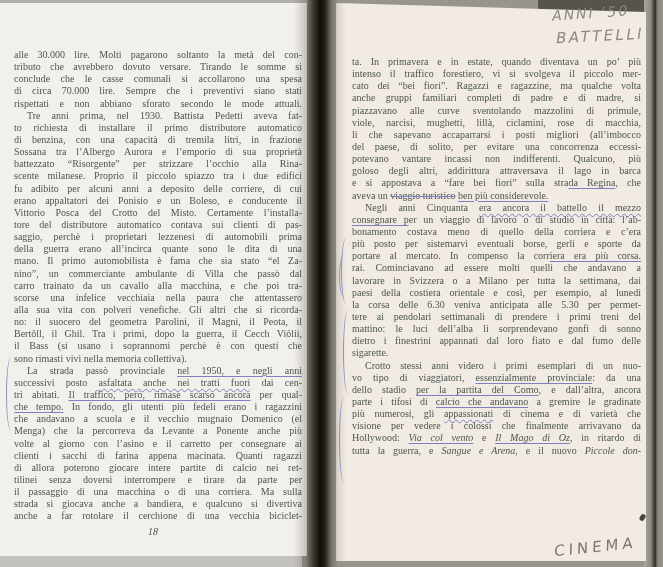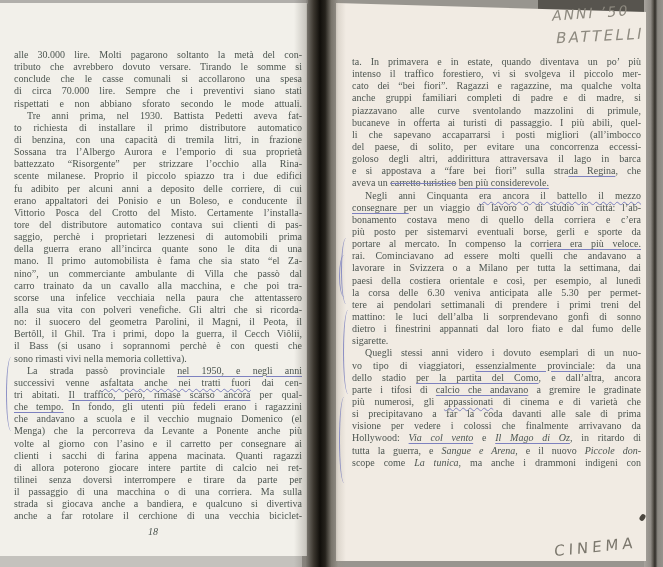--- a/index.html
+++ b/index.html
@@ -79,21 +79,21 @@
         <div class="tline"><span>mano. Il primo automobilista è fama che sia stato “el Za-</span></div>
         <div class="tline"><span>nino”, un commerciante ambulante di Villa che passò dal</span></div>
         <div class="tline"><span>carro trainato da un cavallo alla macchina, e che poi tra-</span></div>
         <div class="tline"><span>scorse una infelice vecchiaia nella paura che attentassero</span></div>
         <div class="tline"><span>alla sua vita con polveri venefiche. Gli altri che si ricorda-</span></div>
         <div class="tline"><span>no: il suocero del geometra Parolini, il Magni, il Peota, il</span></div>
         <div class="tline"><span>Bertôll, il Ghil. Tra i primi, dopo la guerra, il Cecch Viôlii,</span></div>
         <div class="tline"><span>il Bass (si usano i soprannomi perchè è con questi che</span></div>
         <div class="tline endline"><span>sono rimasti vivi nella memoria collettiva).</span></div>
         <div class="tline indent"><span>La strada passò provinciale </span><span class="pu">nel 1950, e negli anni</span></div>
-        <div class="tline"><span>successivi venne </span><span class="pw">asfaltata anche nei tratti fuori</span><span> dai cen-</span></div>
+        <div class="tline"><span>successivi posto </span><span class="pw">asfaltata anche nei tratti fuori</span><span> dai cen-</span></div>
         <div class="tline"><span>tri abitati. </span><span class="pu">Il traffico, però, rimase scarso ancora</span><span> per qual-</span></div>
         <div class="tline"><span class="pu">che tempo.</span><span> In fondo, gli utenti più fedeli erano i ragazzini</span></div>
         <div class="tline"><span>che andavano a scuola e il vecchio mugnaio Domenico (el</span></div>
         <div class="tline"><span>Menga) che la percorreva da Levante a Ponente anche più</span></div>
         <div class="tline"><span>volte al giorno con l’asino e il carretto per consegnare ai</span></div>
         <div class="tline"><span>clienti i sacchi di farina appena macinata. Quanti ragazzi</span></div>
         <div class="tline"><span>di allora poterono giocare intere partite di calcio nei ret-</span></div>
         <div class="tline"><span>tilinei senza doversi interrompere e  tirare da parte per</span></div>
         <div class="tline"><span>il passaggio di una macchina o di una corriera. Ma sulla</span></div>
         <div class="tline"><span>strada si giocava anche a bandiera, e qualcuno si divertiva</span></div>
@@ -102,49 +102,48 @@
     <div class="pagenum" style="left:148px;top:523px;">18</div>
   </div>
 
   <div class="page-right">
     <div class="textcol right-col">
         <div class="tline"><span>ta. In primavera e in estate, quando diventava un po’ più</span></div>
         <div class="tline"><span>intenso il traffico forestiero, vi si svolgeva il piccolo mer-</span></div>
         <div class="tline"><span>cato dei “bei fiori”. Ragazzi e ragazzine, ma qualche volta</span></div>
         <div class="tline"><span>anche gruppi familiari completi di padre e di madre, si</span></div>
         <div class="tline"><span>piazzavano alle curve sventolando mazzolini di primule,</span></div>
-        <div class="tline"><span>bucaneve in offerta ai turisti di passaggio. I più abili, quel-</span></div>
+        <div class="tline"><span>viole, narcisi, mughetti, lillà, ciclamini, rose di macchia,</span></div>
         <div class="tline"><span>li che sapevano accaparrarsi i posti migliori (all’imbocco</span></div>
         <div class="tline"><span>del paese, di solito, per evitare una concorrenza eccessi-</span></div>
+        <div class="tline"><span>potevano vantare incassi non indifferenti. Qualcuno, più</span></div>
         <div class="tline"><span>goloso degli altri, addirittura attraversava il lago in barca</span></div>
         <div class="tline"><span>e si appostava a “fare bei fiori” sulla stra</span><span class="pu">da Regina</span><span>, che</span></div>
-        <div class="tline endline"><span>aveva un </span><span class="px">carretto turistico</span><span> </span><span class="pu">ben più considerevole.</span></div>
+        <div class="tline endline"><span>aveva un </span><span class="px">viaggio turistico</span><span> </span><span class="pu">ben più considerevole.</span></div>
         <div class="tline indent"><span>Negli anni Cinquanta </span><span class="pw">era ancora il battello il mezzo</span></div>
         <div class="tline"><span class="pu">consegnare p</span><span>er un viaggio di lavoro o di studio in città: l’ab-</span></div>
         <div class="tline"><span>bonamento costava meno di quello della corriera e c’era</span></div>
         <div class="tline"><span>più posto per sistemarvi eventuali borse, gerli e sporte da</span></div>
-        <div class="tline"><span>portare al mercato. In compenso la corr</span><span class="pu">iera era più veloce.</span></div>
+        <div class="tline"><span>portare al mercato. In compenso la corr</span><span class="pu">iera era più corsa.</span></div>
         <div class="tline"><span>rai. Cominciavano ad essere molti quelli che andavano a</span></div>
         <div class="tline"><span>lavorare in Svizzera o a Milano per tutta la settimana, dai</span></div>
         <div class="tline"><span>paesi della costiera orientale e così, per esempio, al lunedì</span></div>
         <div class="tline"><span>la corsa delle 6.30 veniva anticipata alle 5.30 per permet-</span></div>
         <div class="tline"><span>tere ai pendolari settimanali di prendere i primi treni del</span></div>
         <div class="tline"><span>mattino: le luci dell’alba li sorprendevano gonfi di sonno</span></div>
         <div class="tline"><span>dietro i finestrini appannati dal loro fiato e dal fumo delle</span></div>
         <div class="tline endline"><span>sigarette.</span></div>
-        <div class="tline indent"><span>Quegli stessi anni videro i dovuto esemplari di un nuo-</span></div>
+        <div class="tline indent"><span>Crotto stessi anni videro i primi esemplari di un nuo-</span></div>
         <div class="tline"><span>vo tipo di viaggiatori, </span><span class="pu">essenzialmente provinciale</span><span>: da una</span></div>
         <div class="tline"><span>dello stadio </span><span class="pu">per la  partita del Como</span><span>, e dall’altra, ancora</span></div>
         <div class="tline"><span>parte i tifosi di </span><span class="pu">calcio che andavano</span><span> a gremire le gradinate</span></div>
         <div class="tline"><span>più numerosi, gli </span><span class="pw">appassionati</span><span> di cinema e di varietà che</span></div>
-        <div class="tline"><span>si precipitavano a far la coda davanti alle sale di prima</span></div>
         <div class="tline"><span>visione per vedere i colossi che finalmente arrivavano da</span></div>
         <div class="tline"><span>Hollywood: </span><span class="it pu">Via col vento</span><span> e </span><span class="it pu">Il Mago di Oz</span><span>, in ritardo di</span></div>
         <div class="tline"><span>tutta la guerra, e </span><span class="it">Sangue e Arena</span><span>, e il nuovo </span><span class="it">Piccole don-</span></div>
-        <div class="tline"><span>scope come </span><span class="it">La tunica</span><span>, ma anche i drammoni indigeni con</span></div>
       </div>
     <div class="pagenum" style="left:150px;top:530px;margin-top:35px;">19</div>
   </div>
 
   <div class="gutter"></div>
 
   <div class="arc arc-l1"></div>
   <div class="arc arc-r1"></div>
   <div class="arc arc-r2"></div>
   <div class="arc arc-r3"></div>

